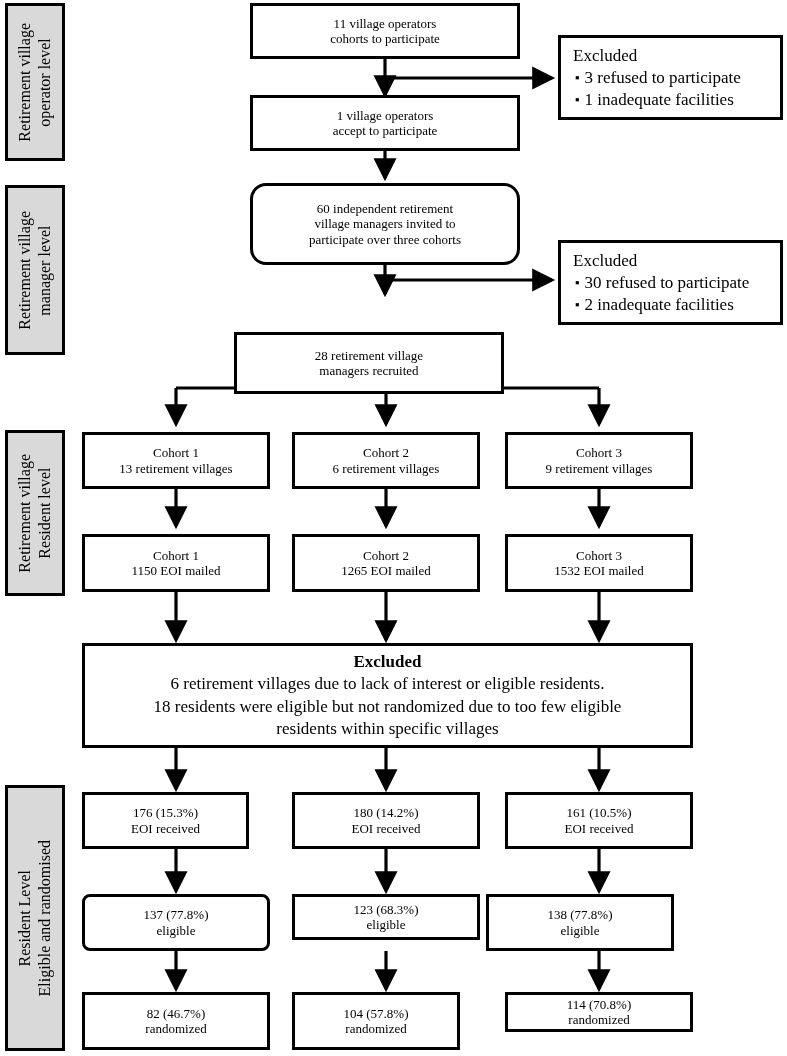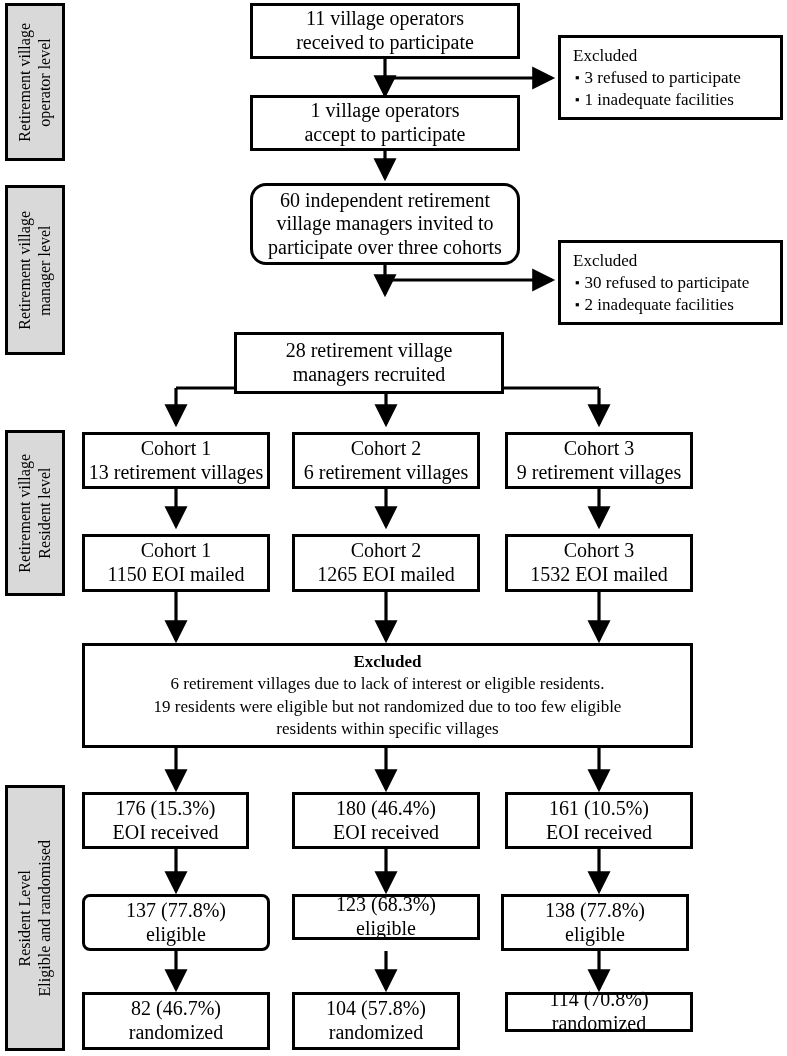--- a/index.html
+++ b/index.html
@@ -28,21 +28,21 @@
     position: absolute;
     box-sizing: border-box;
     border: 3px solid #000000;
     background: #ffffff;
     display: flex;
     flex-direction: column;
     align-items: center;
     justify-content: center;
     text-align: center;
     line-height: 1.18;
-    font-size: 20px;
+    font-size: 13px;
     z-index: 2;
   }
   .node .line {
     display: block;
     white-space: nowrap;
   }
   .band {
     position: absolute;
     box-sizing: border-box;
     border: 3px solid #000000;
@@ -174,21 +174,21 @@
 Resident level</span>
   </div>
 
   <div class="band" style="left:5px; top:785px; width:60px; height:266px;">
     <span class="vtext">Resident Level
 Eligible and randomised</span>
   </div>
 
   <div class="node" style="left:250px; top:3px; width:270px; height:56px;">
     <span class="line">11 village operators</span>
-    <span class="line">received to participate</span>
+    <span class="line">cohorts to participate</span>
   </div>
 
   <div class="node" style="left:250px; top:95px; width:270px; height:56px;">
     <span class="line">1 village operators</span>
     <span class="line">accept to participate</span>
   </div>
 
   <div class="excluded-box" style="left:558px; top:35px; width:225px; height:85px;">
     <span class="head">Excluded</span>
     <span class="bullet">3 refused to participate</span>
@@ -234,46 +234,46 @@
     <span class="line">1265 EOI mailed</span>
   </div>
   <div class="node" style="left:505px; top:534px; width:188px; height:58px;">
     <span class="line">Cohort 3</span>
     <span class="line">1532 EOI mailed</span>
   </div>
 
   <div class="wide-excluded" style="left:82px; top:643px; width:611px; height:105px;">
     <span class="title">Excluded</span>
     <span class="line">6 retirement villages due to lack of interest or eligible residents.</span>
-    <span class="line">19 residents were eligible but not randomized due to too few eligible</span>
+    <span class="line">18 residents were eligible but not randomized due to too few eligible</span>
     <span class="line">residents within specific villages</span>
   </div>
 
   <div class="node" style="left:82px; top:792px; width:167px; height:57px;">
     <span class="line">176 (15.3%)</span>
     <span class="line">EOI received</span>
   </div>
   <div class="node" style="left:292px; top:792px; width:188px; height:57px;">
-    <span class="line">180 (46.4%)</span>
+    <span class="line">180 (14.2%)</span>
     <span class="line">EOI received</span>
   </div>
   <div class="node" style="left:505px; top:792px; width:188px; height:57px;">
     <span class="line">161 (10.5%)</span>
     <span class="line">EOI received</span>
   </div>
 
   <div class="node" style="left:82px; top:894px; width:188px; height:57px;border-radius:8px;">
     <span class="line">137 (77.8%)</span>
     <span class="line">eligible</span>
   </div>
   <div class="node" style="left:292px; top:894px; width:188px; height:46px;">
     <span class="line">123 (68.3%)</span>
     <span class="line">eligible</span>
   </div>
-  <div class="node" style="left:501px; top:894px; width:188px; height:57px;">
+  <div class="node" style="left:486px; top:894px; width:188px; height:57px;">
     <span class="line">138 (77.8%)</span>
     <span class="line">eligible</span>
   </div>
 
   <div class="node" style="left:82px; top:992px; width:188px; height:58px;">
     <span class="line">82 (46.7%)</span>
     <span class="line">randomized</span>
   </div>
   <div class="node" style="left:292px; top:992px; width:168px; height:58px;">
     <span class="line">104 (57.8%)</span>

